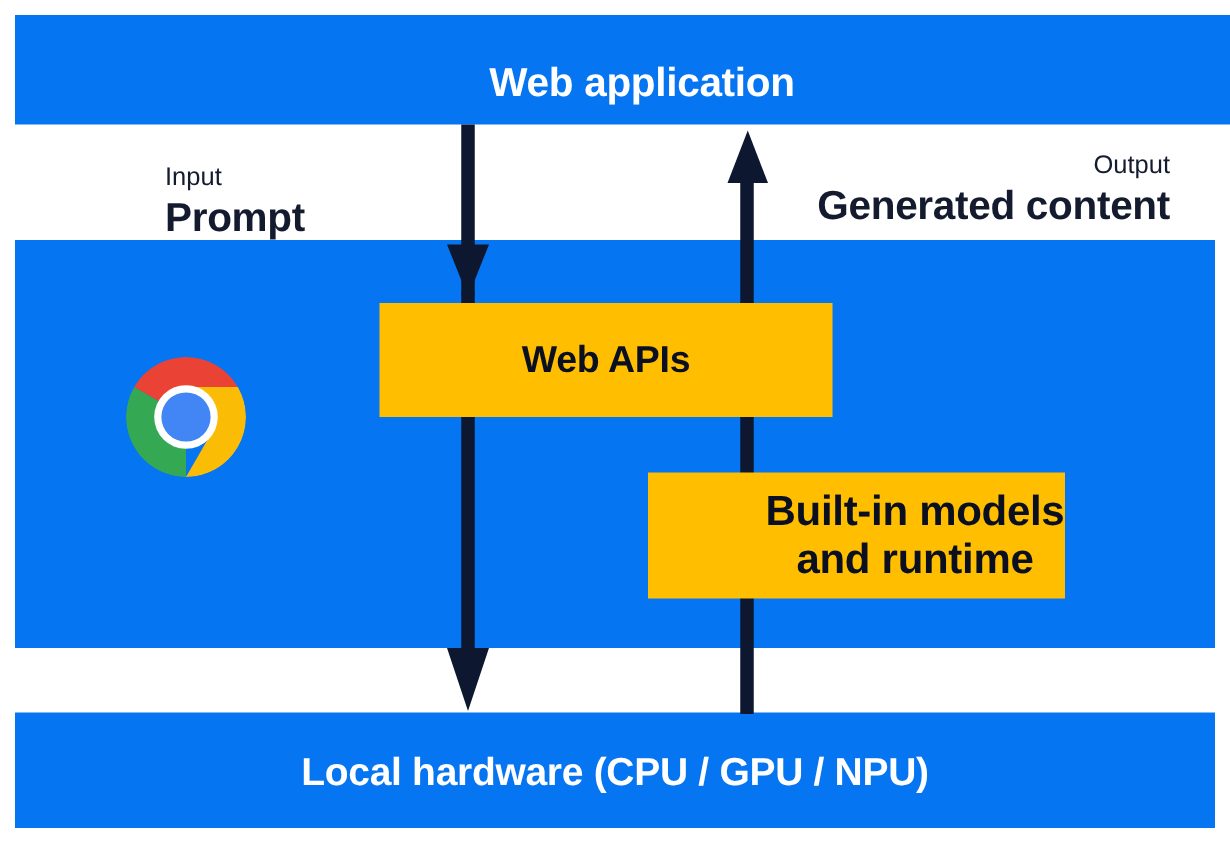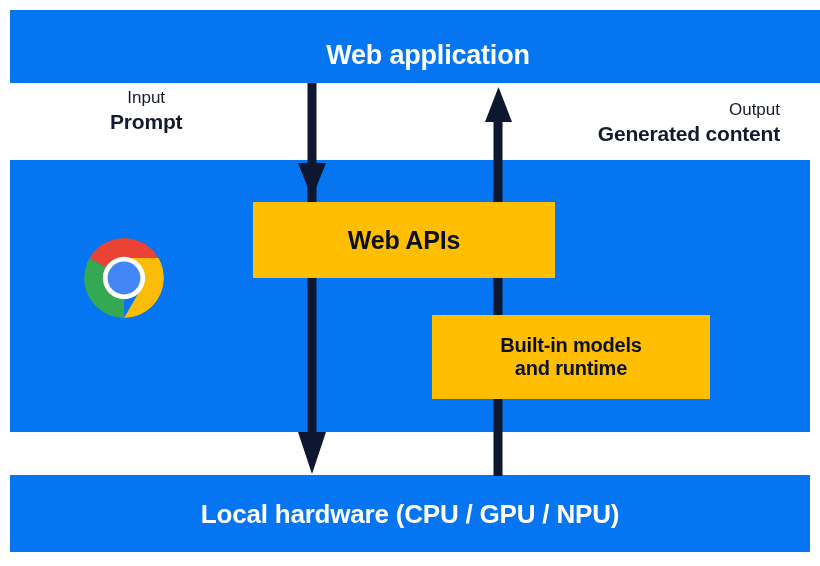--- a/index.html
+++ b/index.html
@@ -65,28 +65,28 @@
     color: #141B2E;
     line-height: 1.22;
   }
   .flow-label .kind {
     display: block;
     font-size: 17px;
     font-weight: normal;
   }
   .flow-label .value {
     display: block;
-    font-size: 21px;
+    font-size: 27px;
     font-weight: bold;
     letter-spacing: -0.2px;
   }
   #flow-input {
     left: 110px;
-    top: 88px;
-    text-align: center;
+    top: 108px;
+    text-align: left;
   }
   #flow-output {
     right: 40px;
     top: 100px;
     text-align: right;
   }
 
   
   .arrow-svg {
     position: absolute;
@@ -118,21 +118,21 @@
     width: 302px;
     height: 76px;
   }
   #box-web-apis span { font-size: 25px; }
   #box-builtin-models {
     left: 432px;
     top: 315px;
     width: 278px;
     height: 84px;
   }
-  #box-builtin-models span { font-size: 20px; }
+  #box-builtin-models span { font-size: 28px; margin-left: 39px; }
 
   
   #browser-group {
     position: absolute;
     left: 54px;
     top: 238px;
     width: 140px;
     text-align: center;
   }
   #chrome-icon {

